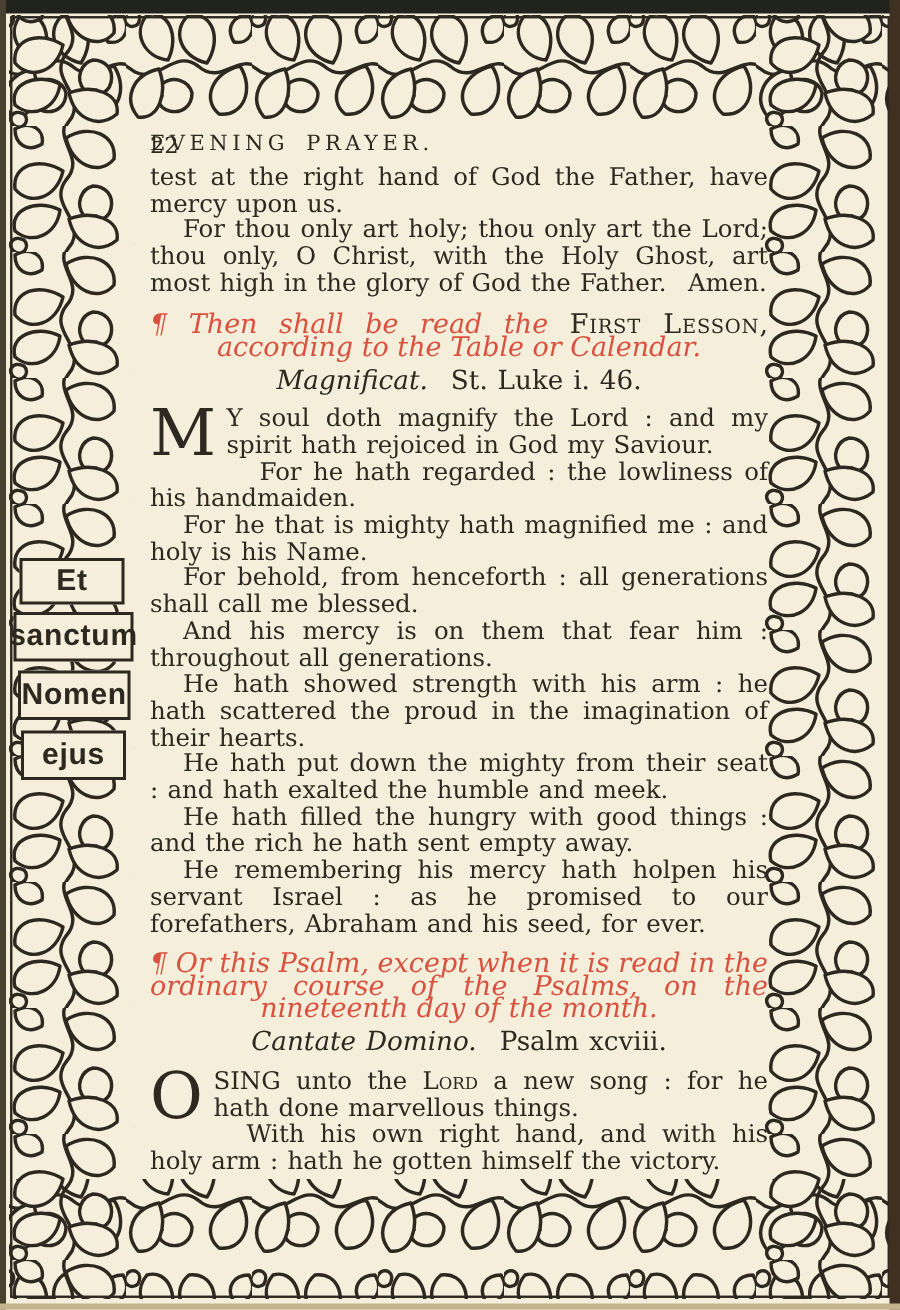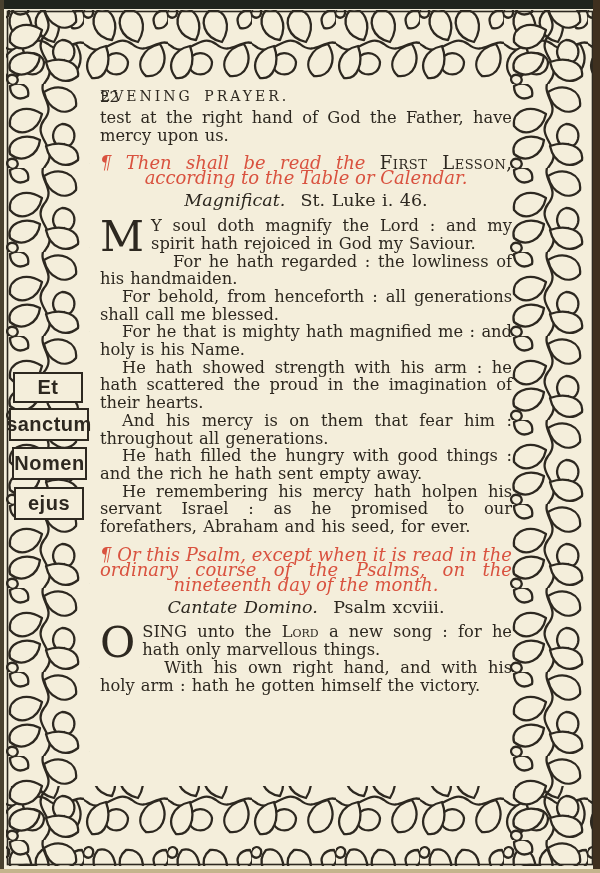--- a/index.html
+++ b/index.html
@@ -120,33 +120,35 @@
 <div class="banner banner-2">Nomen</div>
 <div class="banner banner-3">ejus</div>
 
 <div class="page-text">
   <div class="header-row">
     <span class="page-number">22</span>
     <div class="running-title">EVENING PRAYER.</div>
   </div>
   <div id="text-blocks">
       <div class="blk body"><span class="seg">test at the right hand of God the Father, have mercy upon us.</span></div>
+      <div class="blk body ind"><span class="seg">For thou only art holy; thou only art the Lord; thou only, O Christ, with the Holy Ghost, art most high in the glory of God the Father.  Amen.</span></div>
       <div class="blk rubric"><span class="seg seg-red">¶ Then shall be read the </span><span class="seg seg-sc-black">First Lesson</span><span class="seg seg-black">, </span><span class="seg seg-red">according to the Table or Calendar.</span></div>
       <div class="blk heading"><span class="seg seg-italic">Magnificat.</span><span class="seg seg-roman">  St. Luke i. 46.</span></div>
       <div class="blk verse-initial"><span class="initial">M</span><span class="seg">Y soul doth magnify the Lord : and my spirit hath rejoiced in God my Saviour.</span></div>
       <div class="blk verse"><span class="seg">For he hath regarded : the lowliness of his handmaiden.</span></div>
+      <div class="blk verse"><span class="seg">For he that is mighty hath magnified me : and holy is his Name.</span></div>
       <div class="blk verse"><span class="seg">For behold, from henceforth : all generations shall call me blessed.</span></div>
-      <div class="blk verse"><span class="seg">For he that is mighty hath magnified me : and holy is his Name.</span></div>
+      <div class="blk verse"><span class="seg">And his mercy is on them that fear him : throughout all generations.</span></div>
       <div class="blk verse"><span class="seg">He hath showed strength with his arm : he hath scattered the proud in the imagination of their hearts.</span></div>
-      <div class="blk verse"><span class="seg">And his mercy is on them that fear him : throughout all generations.</span></div>
+      <div class="blk verse"><span class="seg">He hath put down the mighty from their seat : and hath exalted the humble and meek.</span></div>
       <div class="blk verse"><span class="seg">He hath filled the hungry with good things : and the rich he hath sent empty away.</span></div>
       <div class="blk verse"><span class="seg">He remembering his mercy hath holpen his servant Israel : as he promised to our forefathers, Abraham and his seed, for ever.</span></div>
       <div class="blk rubric"><span class="seg seg-red">¶ Or this Psalm, except when it is read in the ordinary course of the Psalms, on the nineteenth day of the month.</span></div>
       <div class="blk heading"><span class="seg seg-italic">Cantate Domino.</span><span class="seg seg-roman">  Psalm xcviii.</span></div>
-      <div class="blk verse-initial"><span class="initial">O</span><span class="seg">SING unto the </span><span class="seg seg-sc">Lord</span><span class="seg"> a new song : for he hath only marvellous things.</span></div>
+      <div class="blk verse-initial"><span class="initial">O</span><span class="seg">SING unto the </span><span class="seg seg-sc">Lord</span><span class="seg"> a new song : for he hath done marvellous things.</span></div>
       <div class="blk verse"><span class="seg">With his own right hand, and with his holy arm : hath he gotten himself the victory.</span></div>
     </div>
 </div>
 
 <div class="edge edge-top"></div>
 <div class="edge edge-left"></div>
 <div class="edge edge-right"></div>
 <div class="edge edge-bottom"></div>
 
 </body></html>

